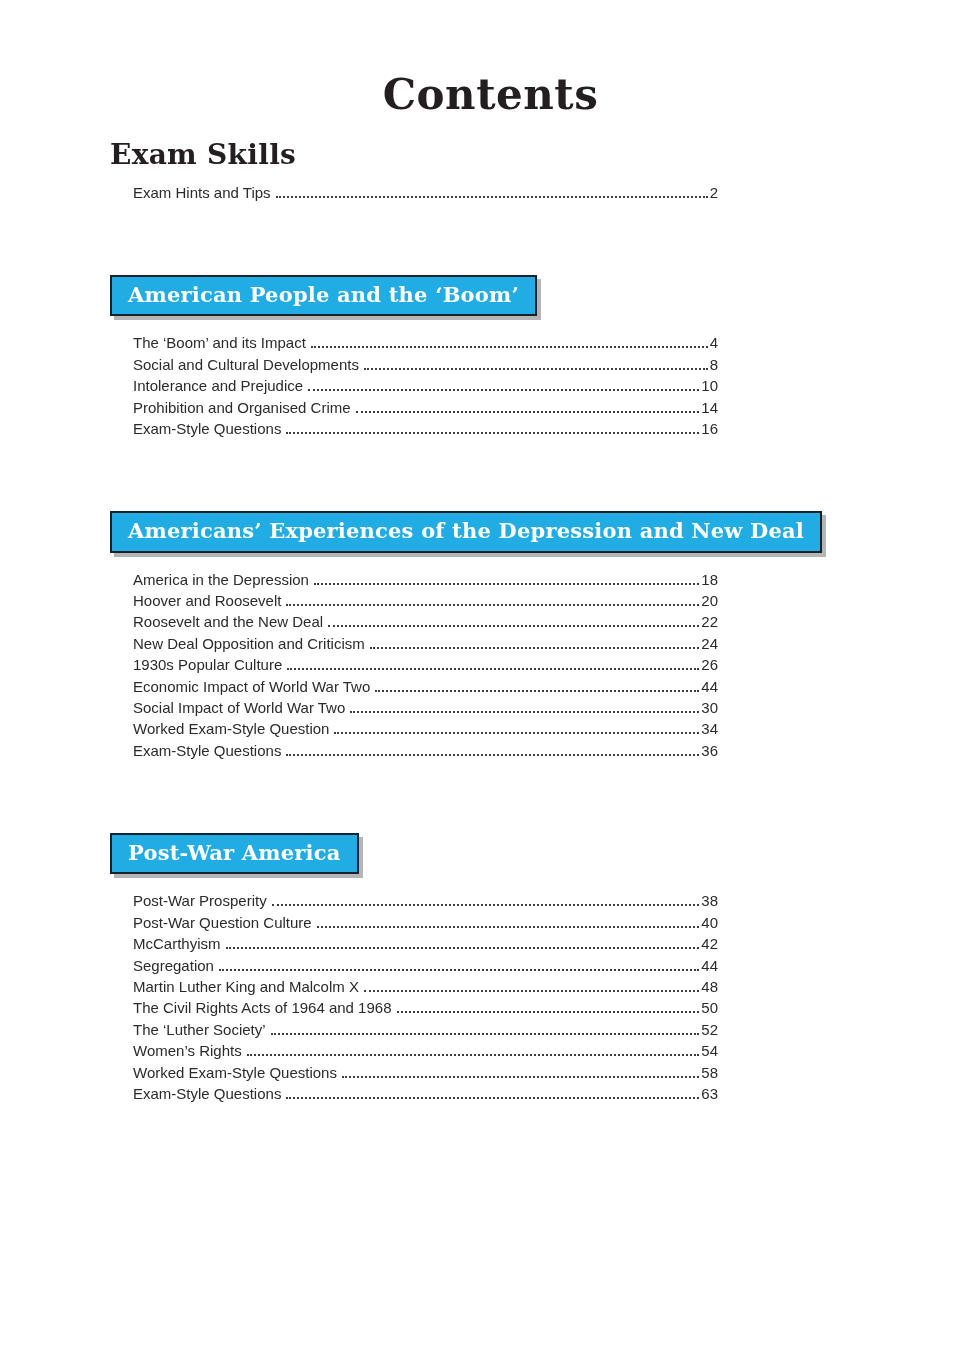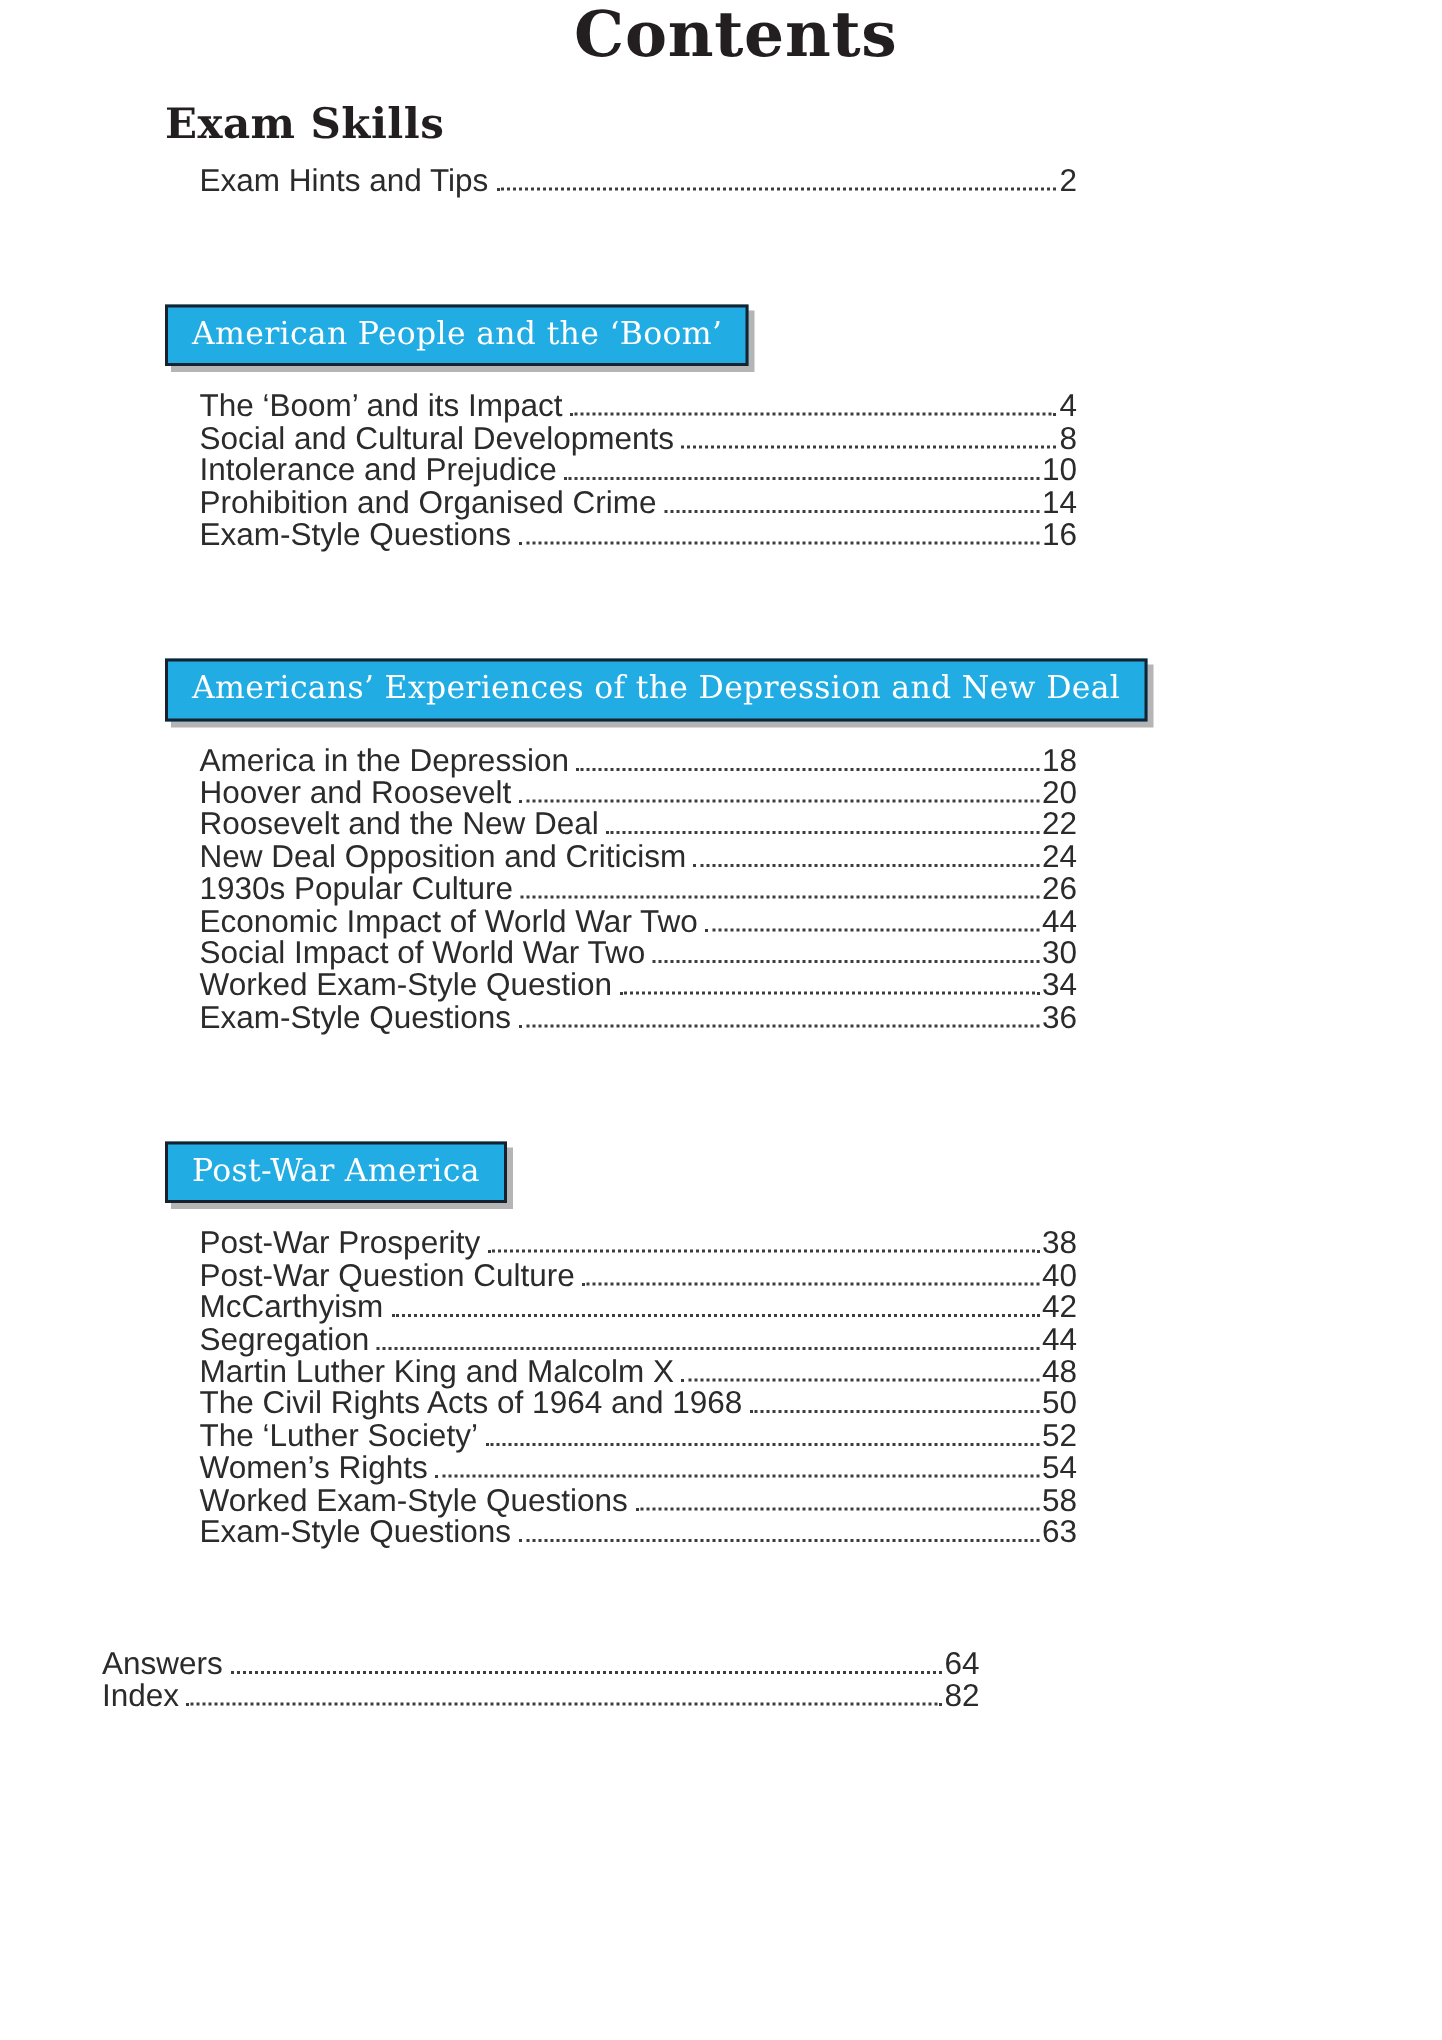--- a/index.html
+++ b/index.html
@@ -12,20 +12,21 @@
     --dot-color: #3c3c3c;
   }
   * { box-sizing: border-box; }
   html, body { margin: 0; padding: 0; background: #ffffff; }
   .page {
     position: relative;
     width: 961px;
     height: 1149px;
     background: #ffffff;
     font-family: "Liberation Sans", sans-serif;
+    padding-top: 72px;
     overflow: hidden;
   }
   .page-title {
     font-family: "DejaVu Serif", serif;
     font-weight: bold;
     font-size: 42px;
     line-height: 1.1;
     text-align: center;
     color: var(--heading-text);
     margin: 0 0 0 20px;
@@ -39,42 +40,42 @@
     line-height: 1.2;
     color: var(--heading-text);
     margin: 0;
     letter-spacing: 0.3px;
   }
   .toc-list { margin: 10px 0 0 23px; }
   .toc-row {
     display: flex;
     align-items: baseline;
     width: 585px;
-    font-size: 21px;
+    font-size: 15px;
     line-height: 21.4px;
     color: var(--body-text);
   }
   .toc-label { white-space: nowrap; }
   .toc-dots {
     flex: 1 1 auto;
     min-width: 18px;
     border-bottom: 2px dotted var(--dot-color);
     margin: 0 2px 3px 5px;
   }
   .toc-page { white-space: nowrap; }
   .sections { margin-left: 110px; }
   .toc-section { margin-top: 72px; }
   .banner {
     display: inline-block;
     background: var(--banner-bg);
     color: var(--banner-text);
     border: 2px solid var(--banner-border);
     box-shadow: 4px 4px 0 var(--banner-shadow);
     font-family: "DejaVu Serif", serif;
-    font-weight: normal;
+    font-weight: bold;
     font-size: 21px;
     line-height: 1.2;
     padding: 5px 16px 7px 16px;
     letter-spacing: 0.2px;
   }
   .toc-section .toc-list { margin-top: 16px; }
   .footer-list { margin: 66px 0 0 68px; }
 </style>
 </head>
 <body>

